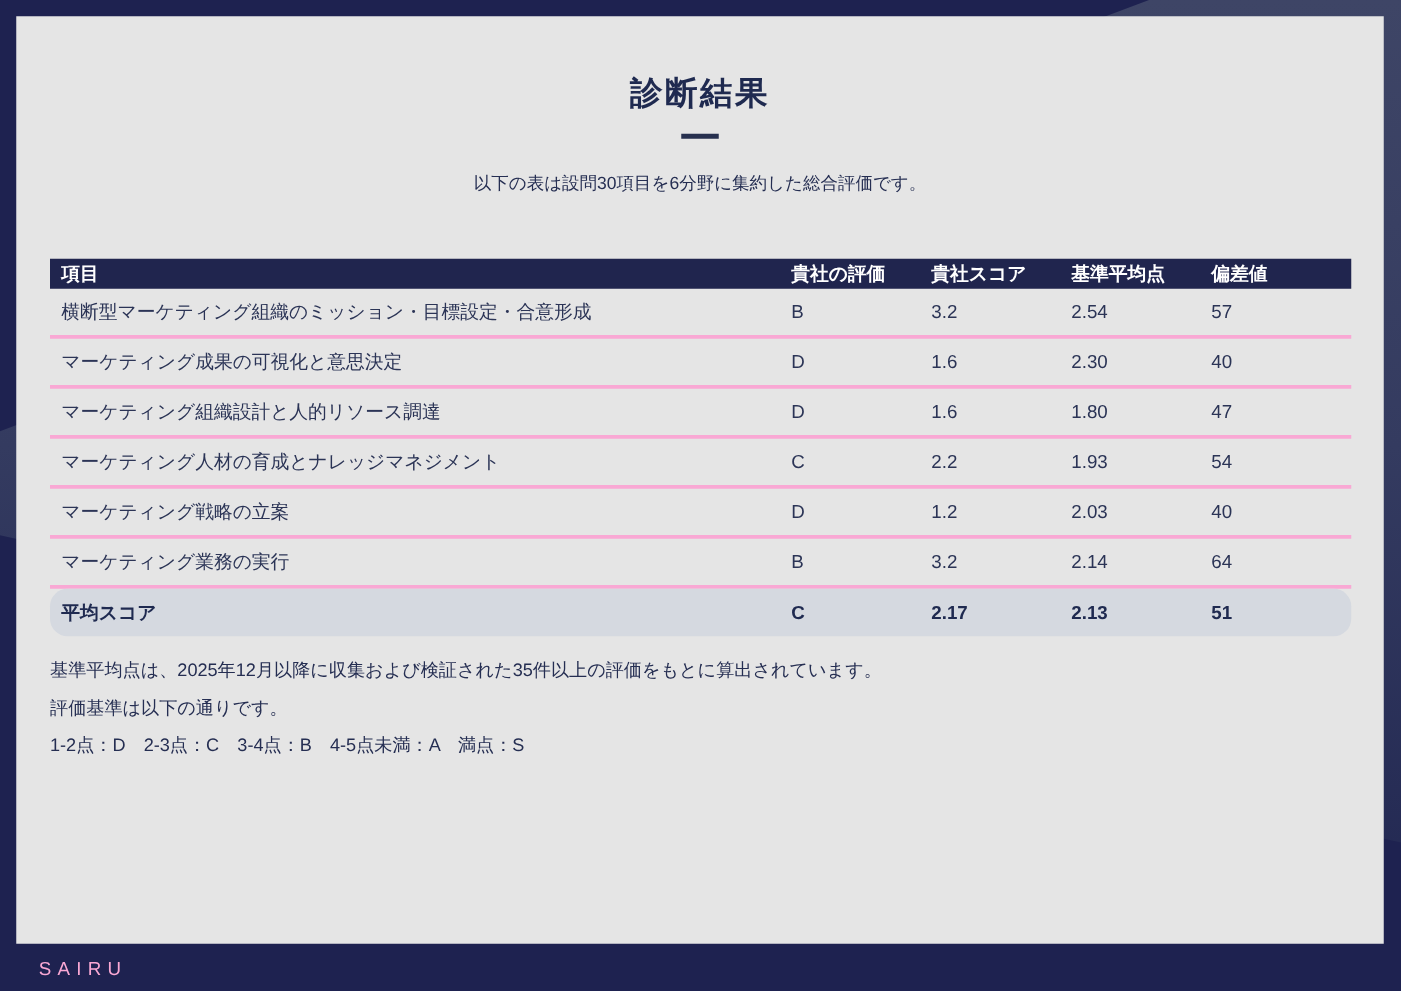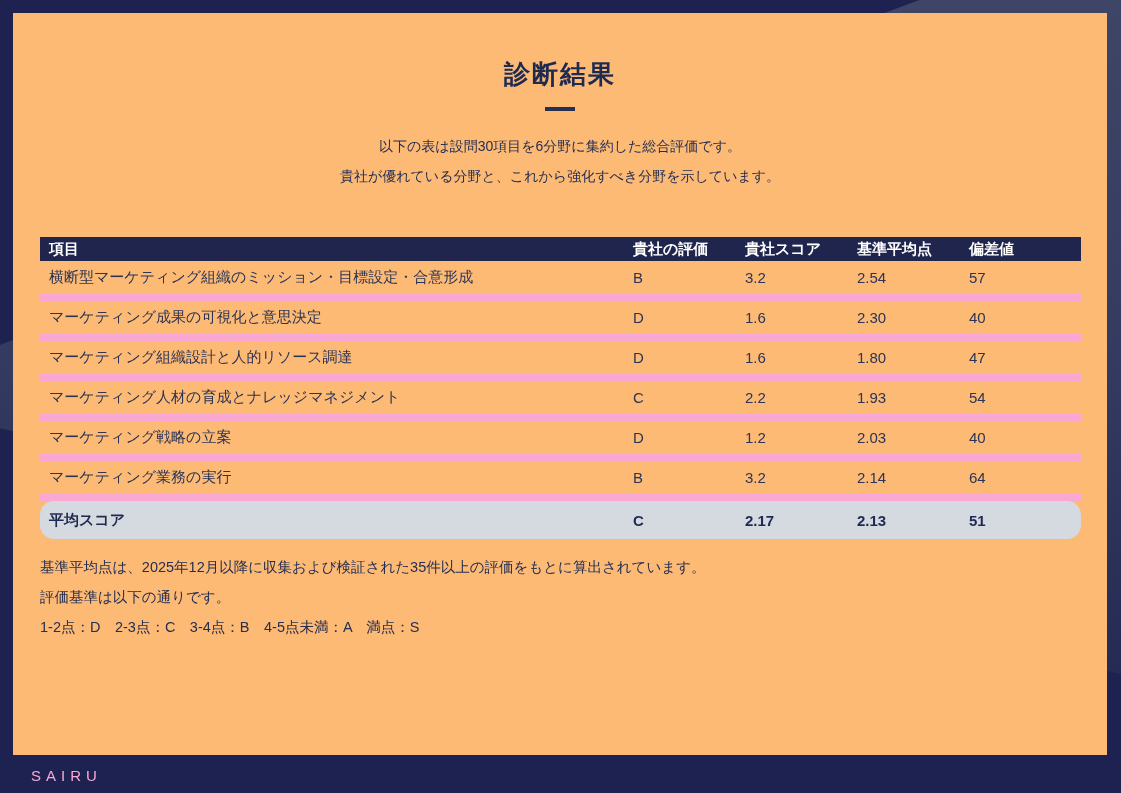--- a/index.html
+++ b/index.html
@@ -13,21 +13,21 @@
   }
   .bg-accent {
     position: absolute;
     inset: 0;
     background: linear-gradient(to bottom, #3e4566 0%, #343b60 45%, #232953 90%);
     clip-path: polygon(82% 0, 100% 0, 100% 85%, 0 54%, 0 43.5%);
   }
   .card {
     position: absolute;
     left: 13px; top: 13px; right: 14px; bottom: 38px;
-    background: #fdba74;
+    background: #e5e5e5;
   }
   .title {
     margin-top: 42px;
     text-align: center;
     font-size: 26px;
     font-weight: bold;
     letter-spacing: 2px;
     color: #1f2a50;
     line-height: 38px;
   }
@@ -52,21 +52,21 @@
     font-size: 15px;
   }
   .t-head {
     background: #20254e;
     color: #ffffff;
     font-weight: bold;
     height: 24px;
   }
   .t-body-row {
     height: 40px;
-    border-bottom: 7px solid #f9a8d4;
+    border-bottom: 3px solid #f9a8d4;
     color: #2b3456;
   }
   .t-summary {
     background: #d5d9e0;
     font-weight: bold;
     height: 38px;
     color: #1f2a50;
     border-radius: 14px;
   }
   .col-item { flex: 1; padding-left: 9px; }
@@ -92,21 +92,20 @@
 <div class="bg-accent"></div>
 
 <div class="card">
 
   <div class="title">診断結果</div>
 
   <div class="divider"></div>
 
   <div class="description">
     <div>以下の表は設問30項目を6分野に集約した総合評価です。</div>
-    <div>貴社が優れている分野と、これから強化すべき分野を示しています。</div>
   </div>
 
   <div class="table">
     <div class="t-row t-head">
       <div class="col-item">項目</div>
       <div class="col-val">貴社の評価</div>
       <div class="col-val">貴社スコア</div>
       <div class="col-val">基準平均点</div>
       <div class="col-val">偏差値</div>
     </div>

